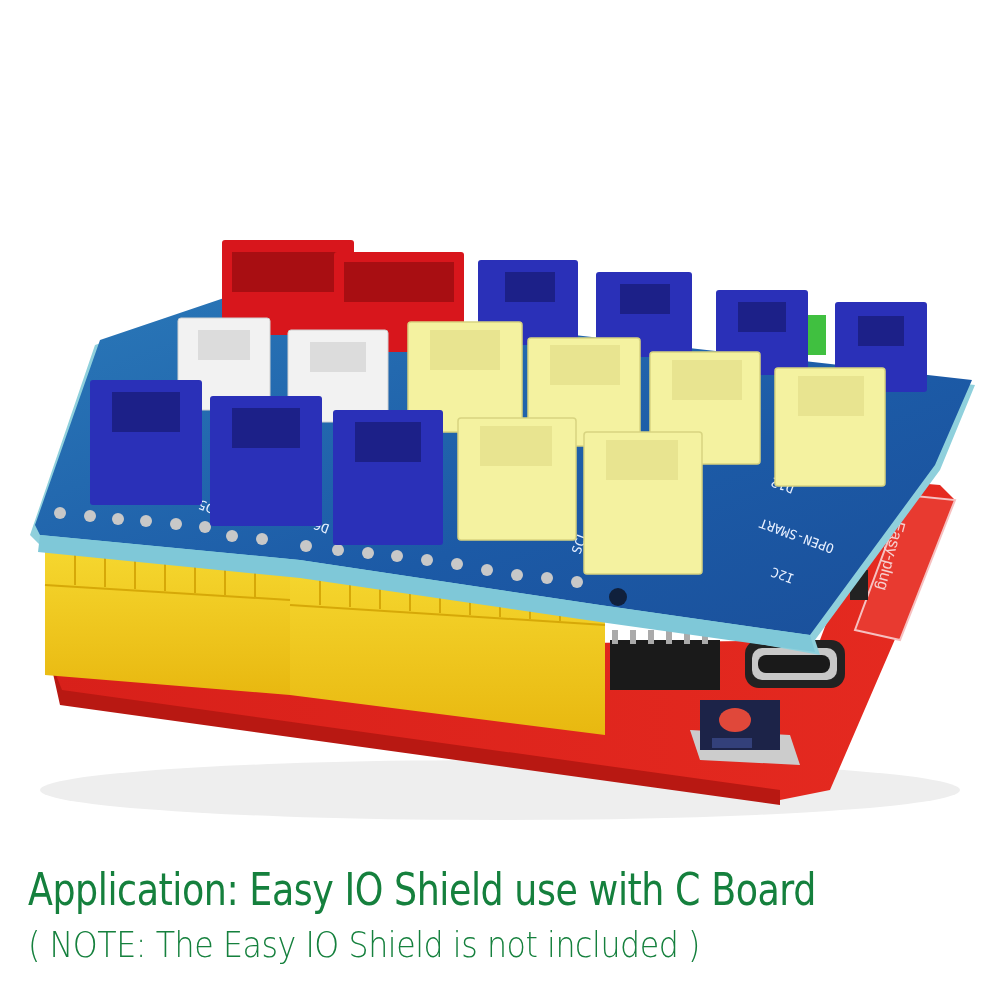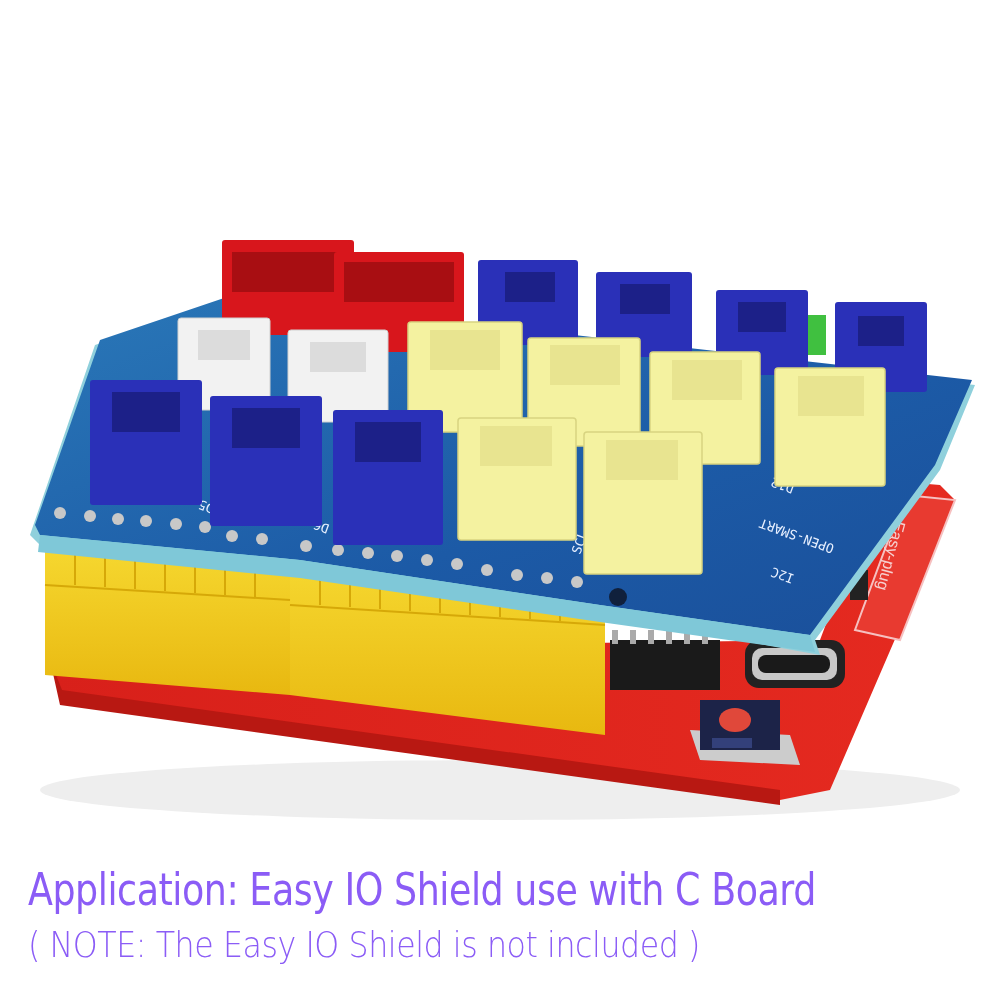--- a/index.html
+++ b/index.html
@@ -1,18 +1,18 @@
 <!DOCTYPE html>
 <html><head>
 <meta charset="utf-8">
 <style>
   html,body{margin:0;padding:0;}
   body{width:1000px;height:1000px;background:#ffffff;position:relative;overflow:hidden;font-family:"DejaVu Sans","Liberation Sans",sans-serif;}
   .photo{position:absolute;left:0;top:0;width:1000px;height:850px;}
-  .caption{position:absolute;left:28px;top:862px;color:#8b5cf6;font-weight:300;}
+  .caption{position:absolute;left:28px;top:862px;color:#15803d;font-weight:300;}
   .caption .line1{font-size:44px;letter-spacing:-0.5px;line-height:56px;white-space:nowrap;font-family:"DejaVu Sans Condensed","DejaVu Sans",sans-serif;transform:scaleX(0.92);transform-origin:left;}
   .caption .line2{font-size:36px;letter-spacing:-0.5px;line-height:50px;white-space:nowrap;transform:scaleX(0.88);transform-origin:left;margin-top:2px;}
   .lbl{font-family:"DejaVu Sans Mono",monospace;fill:#e8f0ff;font-size:13px;}
 </style>
 </head>
 <body>
 
 <div class="photo">
   <svg width="1000" height="850" viewBox="0 0 1000 850" xmlns="http://www.w3.org/2000/svg">
     <defs>

